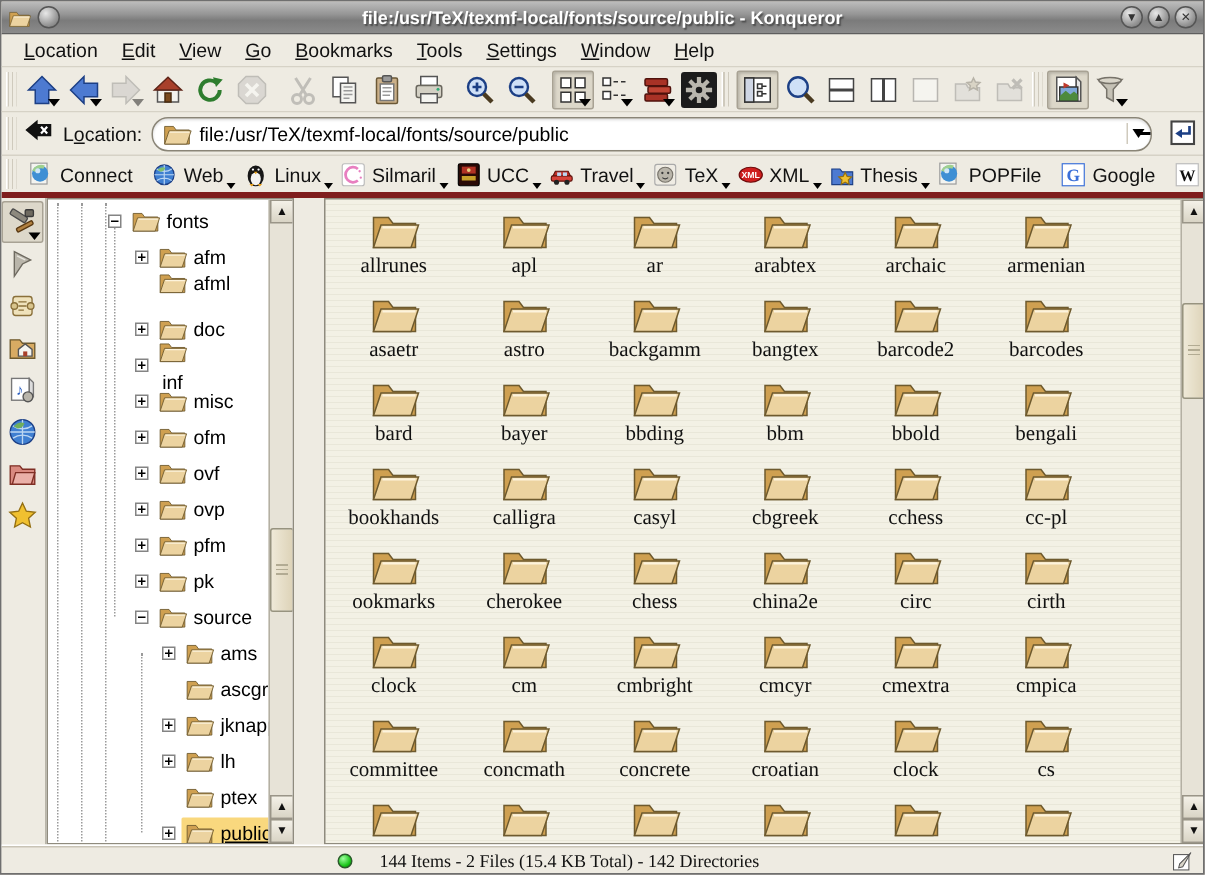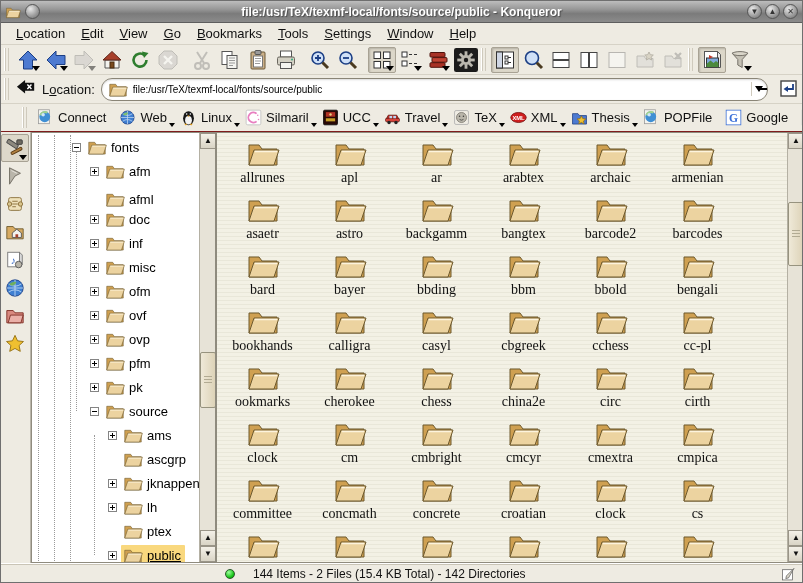--- a/index.html
+++ b/index.html
@@ -34,21 +34,21 @@
     display:flex; align-items:center; padding-left:8px; gap:2px;
     background:#eeebe2; border-bottom:1px solid #d6d2c6;
     font-size:13px; color:#111;
   }
   .menu-item { padding:2px 7px; cursor:default; }
   .menu-item u { text-decoration:underline; }
   
   .toolbar-row { position:absolute; left:0; width:100%; background:#eeebe2; display:flex; align-items:center; }
   #main-toolbar { top:44px; height:30px; border-bottom:1px solid #d6d2c6; padding-left:2px; }
   #location-toolbar { top:74px; height:29px; border-bottom:1px solid #d6d2c6; padding-left:2px; }
-  #bookmarks-toolbar { top:103px; height:28px; border-bottom:1px solid #7f1d1d; padding-left:20px; }
+  #bookmarks-toolbar { top:103px; height:28px; border-bottom:4px solid #7f1d1d; padding-left:2px; }
   .grip {
     width:7px; height:80%; margin:0 3px 0 1px; flex:none;
     background:repeating-linear-gradient(90deg,#cfcabd 0 1px,transparent 1px 3px);
     border-left:1px solid #fff;
   }
   .tbtn {
     position:relative; width:28px; height:26px; flex:none;
     display:flex; align-items:center; justify-content:center;
     border:1px solid transparent; border-radius:2px;
   }
@@ -61,38 +61,38 @@
   .tbtn svg { display:block; }
   .tb-gap { width:6px; flex:none; }
   
   #location-label { font-size:13px; margin:0 6px 0 4px; color:#111; }
   #location-combo {
     flex:1; height:23px; margin-right:6px; background:#fff;
     border:1px solid #8a8577; border-radius:11px;
     display:flex; align-items:center; padding:0 4px 0 6px; gap:5px;
     box-shadow:inset 0 1px 2px rgba(0,0,0,.15);
   }
-  #location-value { flex:1; font-size:10px; color:#000; white-space:nowrap; overflow:hidden; }
+  #location-value { flex:1; font-size:13px; color:#000; white-space:nowrap; overflow:hidden; }
   #combo-arrow { display:flex; align-items:center; gap:3px; padding-left:3px; border-left:1px solid #cfcabd; height:70%; }
   #combo-arrow .bar { width:9px; height:2px; background:#000; position:absolute; top:-4px; left:-1px; }
   #combo-arrow .tri { position:relative; width:0; height:0; border-left:4.5px solid transparent; border-right:4.5px solid transparent; border-top:6px solid #000; }
   
   .bm-item { position:relative; display:flex; align-items:center; gap:4px; padding:3px 8px 3px 5px; font-size:13px; color:#111; flex:none; }
   .bm-item .drop { position:absolute; right:0; bottom:2px; width:0; height:0; border-left:3.5px solid transparent; border-right:3.5px solid transparent; border-top:4.5px solid #000; }
   
   #content { position:absolute; left:0; top:131px; width:100%; height:431px; }
   #side-strip {
     position:absolute; left:0; top:0; width:30px; height:100%;
     background:#eeebe2; border-right:1px solid #b9b5a9; padding-top:2px;
   }
   .strip-btn { position:relative; width:28px; height:28px; display:flex; align-items:center; justify-content:center; }
   .strip-btn.first { background:#ddd8ca; border:1px solid #a8a294; border-radius:2px; }
   .strip-btn .drop { position:absolute; right:1px; bottom:1px; width:0; height:0; border-left:4px solid transparent; border-right:4px solid transparent; border-top:5px solid #000; }
   #tree-panel {
-    position:absolute; left:30px; top:0; width:185px; height:100%;
+    position:absolute; left:30px; top:0; width:165px; height:100%;
     background:#fff; border:1px solid #8f8b7e; overflow:hidden;
   }
   #tree-rows { position:absolute; left:0; top:2px; right:16px; bottom:0; overflow:hidden; }
   .guide { position:absolute; width:0; border-left:1px dotted #9a9a9a; }
   .tree-row { position:absolute; left:0; height:24px; width:100%; display:flex; align-items:center; font-size:13px; color:#000; }
   .expander {
     position:absolute; width:9px; height:9px; background:#fff; border:1px solid #848484;
     display:flex; align-items:center; justify-content:center;
   }
   .expander::before { content:""; width:5px; height:1px; background:#000; }
@@ -118,21 +118,21 @@
   }
   .folder-cell { display:flex; flex-direction:column; align-items:center; justify-content:flex-start; }
   .folder-cell .fname {
     margin-top:2px; font-family:"Liberation Serif","DejaVu Serif",serif;
     font-size:14px; color:#111; white-space:nowrap;
   }
   
   #statusbar {
     position:absolute; left:0; top:562px; width:100%; height:21px;
     background:#eeebe2; border-top:1px solid #fff;
-    box-shadow:inset 0 1px 0 #c9c4b6; display:flex; align-items:center; font-size:12px; color:#111;
+    box-shadow:inset 0 1px 0 #c9c4b6; display:flex; align-items:center; font-size:12px; color:#111;font-family:Liberation Serif, serif;
   }
   #status-led { width:10px; height:10px; border-radius:50%; margin-left:224px; flex:none;
     background:radial-gradient(circle at 35% 30%,#9dff9d,#17c317 65%,#0a7a0a); border:1px solid #2a5a2a; }
   #status-text { margin-left:18px; white-space:nowrap; }
   #status-check { margin-left:auto; margin-right:6px; }
   .iconbox { display:flex; align-items:center; justify-content:center; }
 </style>
 </head>
 <body>
 
@@ -684,21 +684,21 @@
               <span class="iconbox">
                 <svg width="20" height="18" viewBox="0 0 34 30" xmlns="http://www.w3.org/2000/svg">
   <path d="M3 7 h10 l3 4 h15 v16 H3 z" fill="#cfa051" stroke="#6e5a2e"></path>
   <path d="M8 12 H33 L28 27 H3 z" fill="#ecd3a0" stroke="#6e5a2e"></path>
   <path d="M9 13.5 H31" stroke="#fdf3dc" stroke-width="1.5" fill="none"></path>
                 </svg>
               </span>
               <span>afm</span>
             </span>
           </div>
-          <div class="tree-row" style="top: 52px;">
+          <div class="tree-row" style="top: 41px;">
             <span class="tree-label-wrap" style="left: 71px;">
               <span class="iconbox">
                 <svg width="20" height="18" viewBox="0 0 34 30" xmlns="http://www.w3.org/2000/svg">
   <path d="M3 7 h10 l3 4 h15 v16 H3 z" fill="#cfa051" stroke="#6e5a2e"></path>
   <path d="M8 12 H33 L28 27 H3 z" fill="#ecd3a0" stroke="#6e5a2e"></path>
   <path d="M9 13.5 H31" stroke="#fdf3dc" stroke-width="1.5" fill="none"></path>
                 </svg>
               </span>
               <span>afml</span>
             </span>
@@ -711,21 +711,21 @@
   <path d="M3 7 h10 l3 4 h15 v16 H3 z" fill="#cfa051" stroke="#6e5a2e"></path>
   <path d="M8 12 H33 L28 27 H3 z" fill="#ecd3a0" stroke="#6e5a2e"></path>
   <path d="M9 13.5 H31" stroke="#fdf3dc" stroke-width="1.5" fill="none"></path>
                 </svg>
               </span>
               <span>doc</span>
             </span>
           </div>
           <div class="tree-row" style="top: 96px;">
             <span class="expander plus" style="left: 58px;"></span>
-            <span class="tree-label-wrap" style="left: 71px;">
+            <span class="tree-label-wrap" style="left: 71px; flex-direction: column;">
               <span class="iconbox">
                 <svg width="20" height="18" viewBox="0 0 34 30" xmlns="http://www.w3.org/2000/svg">
   <path d="M3 7 h10 l3 4 h15 v16 H3 z" fill="#cfa051" stroke="#6e5a2e"></path>
   <path d="M8 12 H33 L28 27 H3 z" fill="#ecd3a0" stroke="#6e5a2e"></path>
   <path d="M9 13.5 H31" stroke="#fdf3dc" stroke-width="1.5" fill="none"></path>
                 </svg>
               </span>
               <span>inf</span>
             </span>
           </div>

